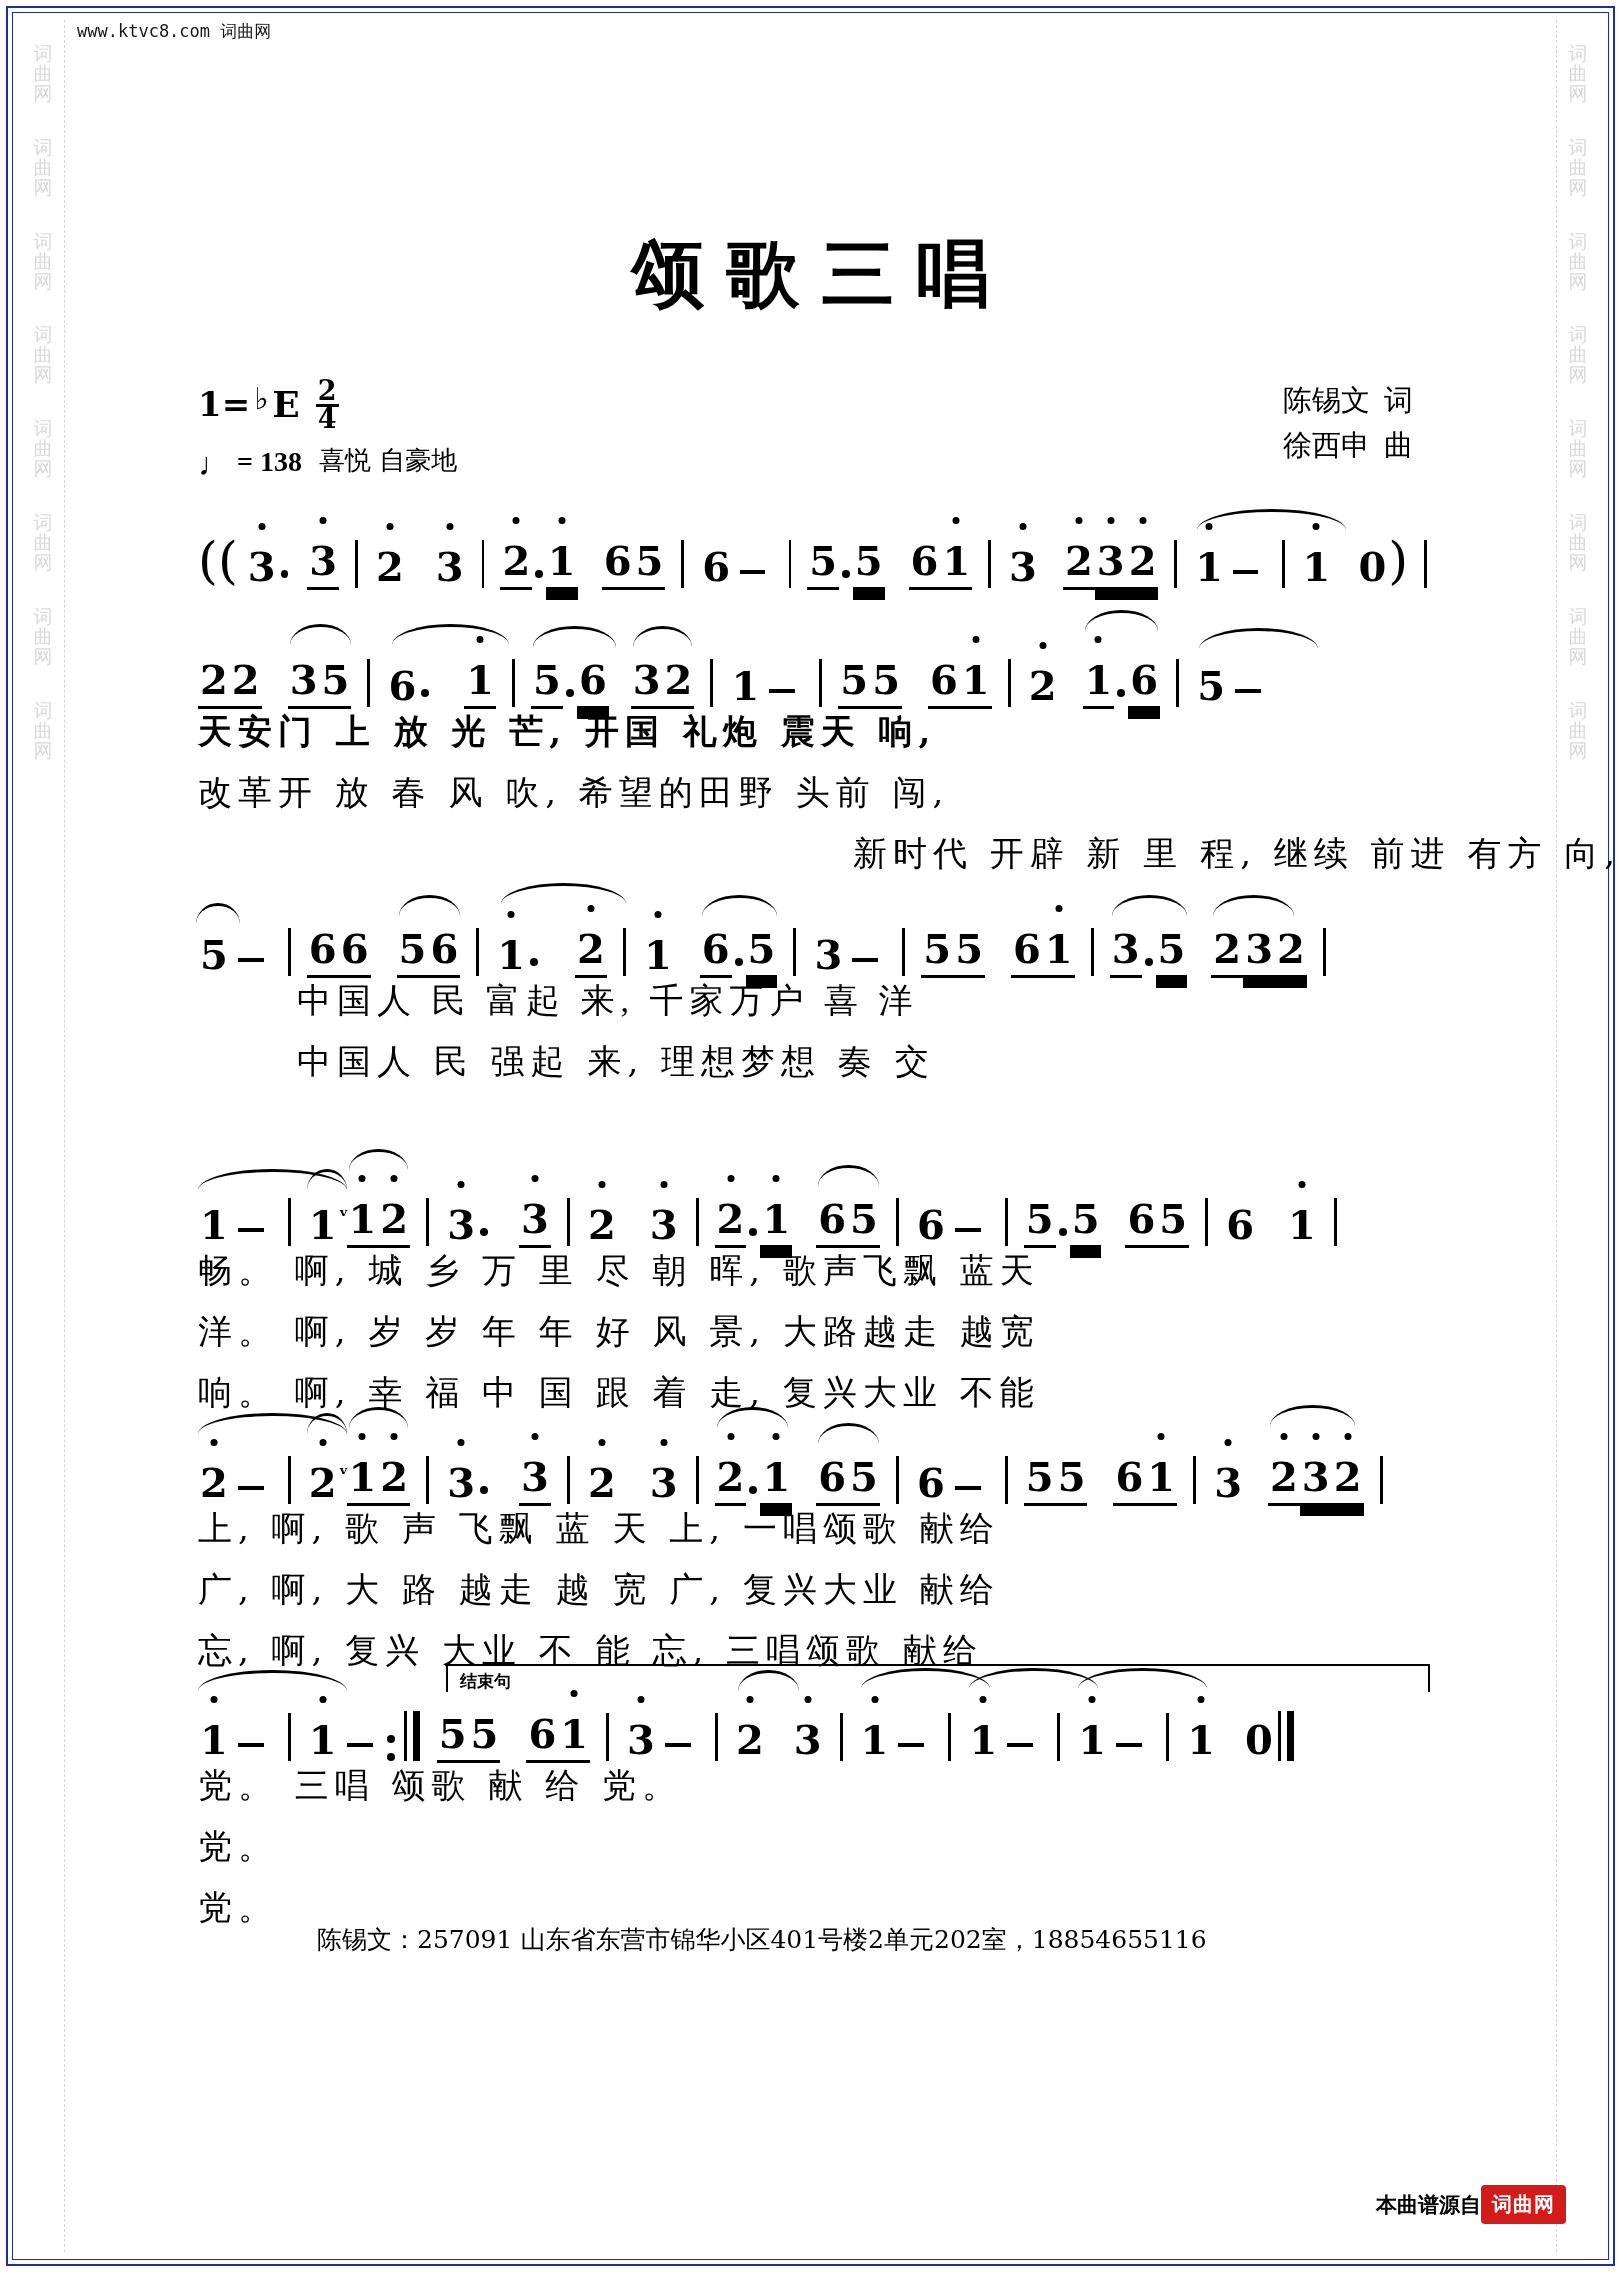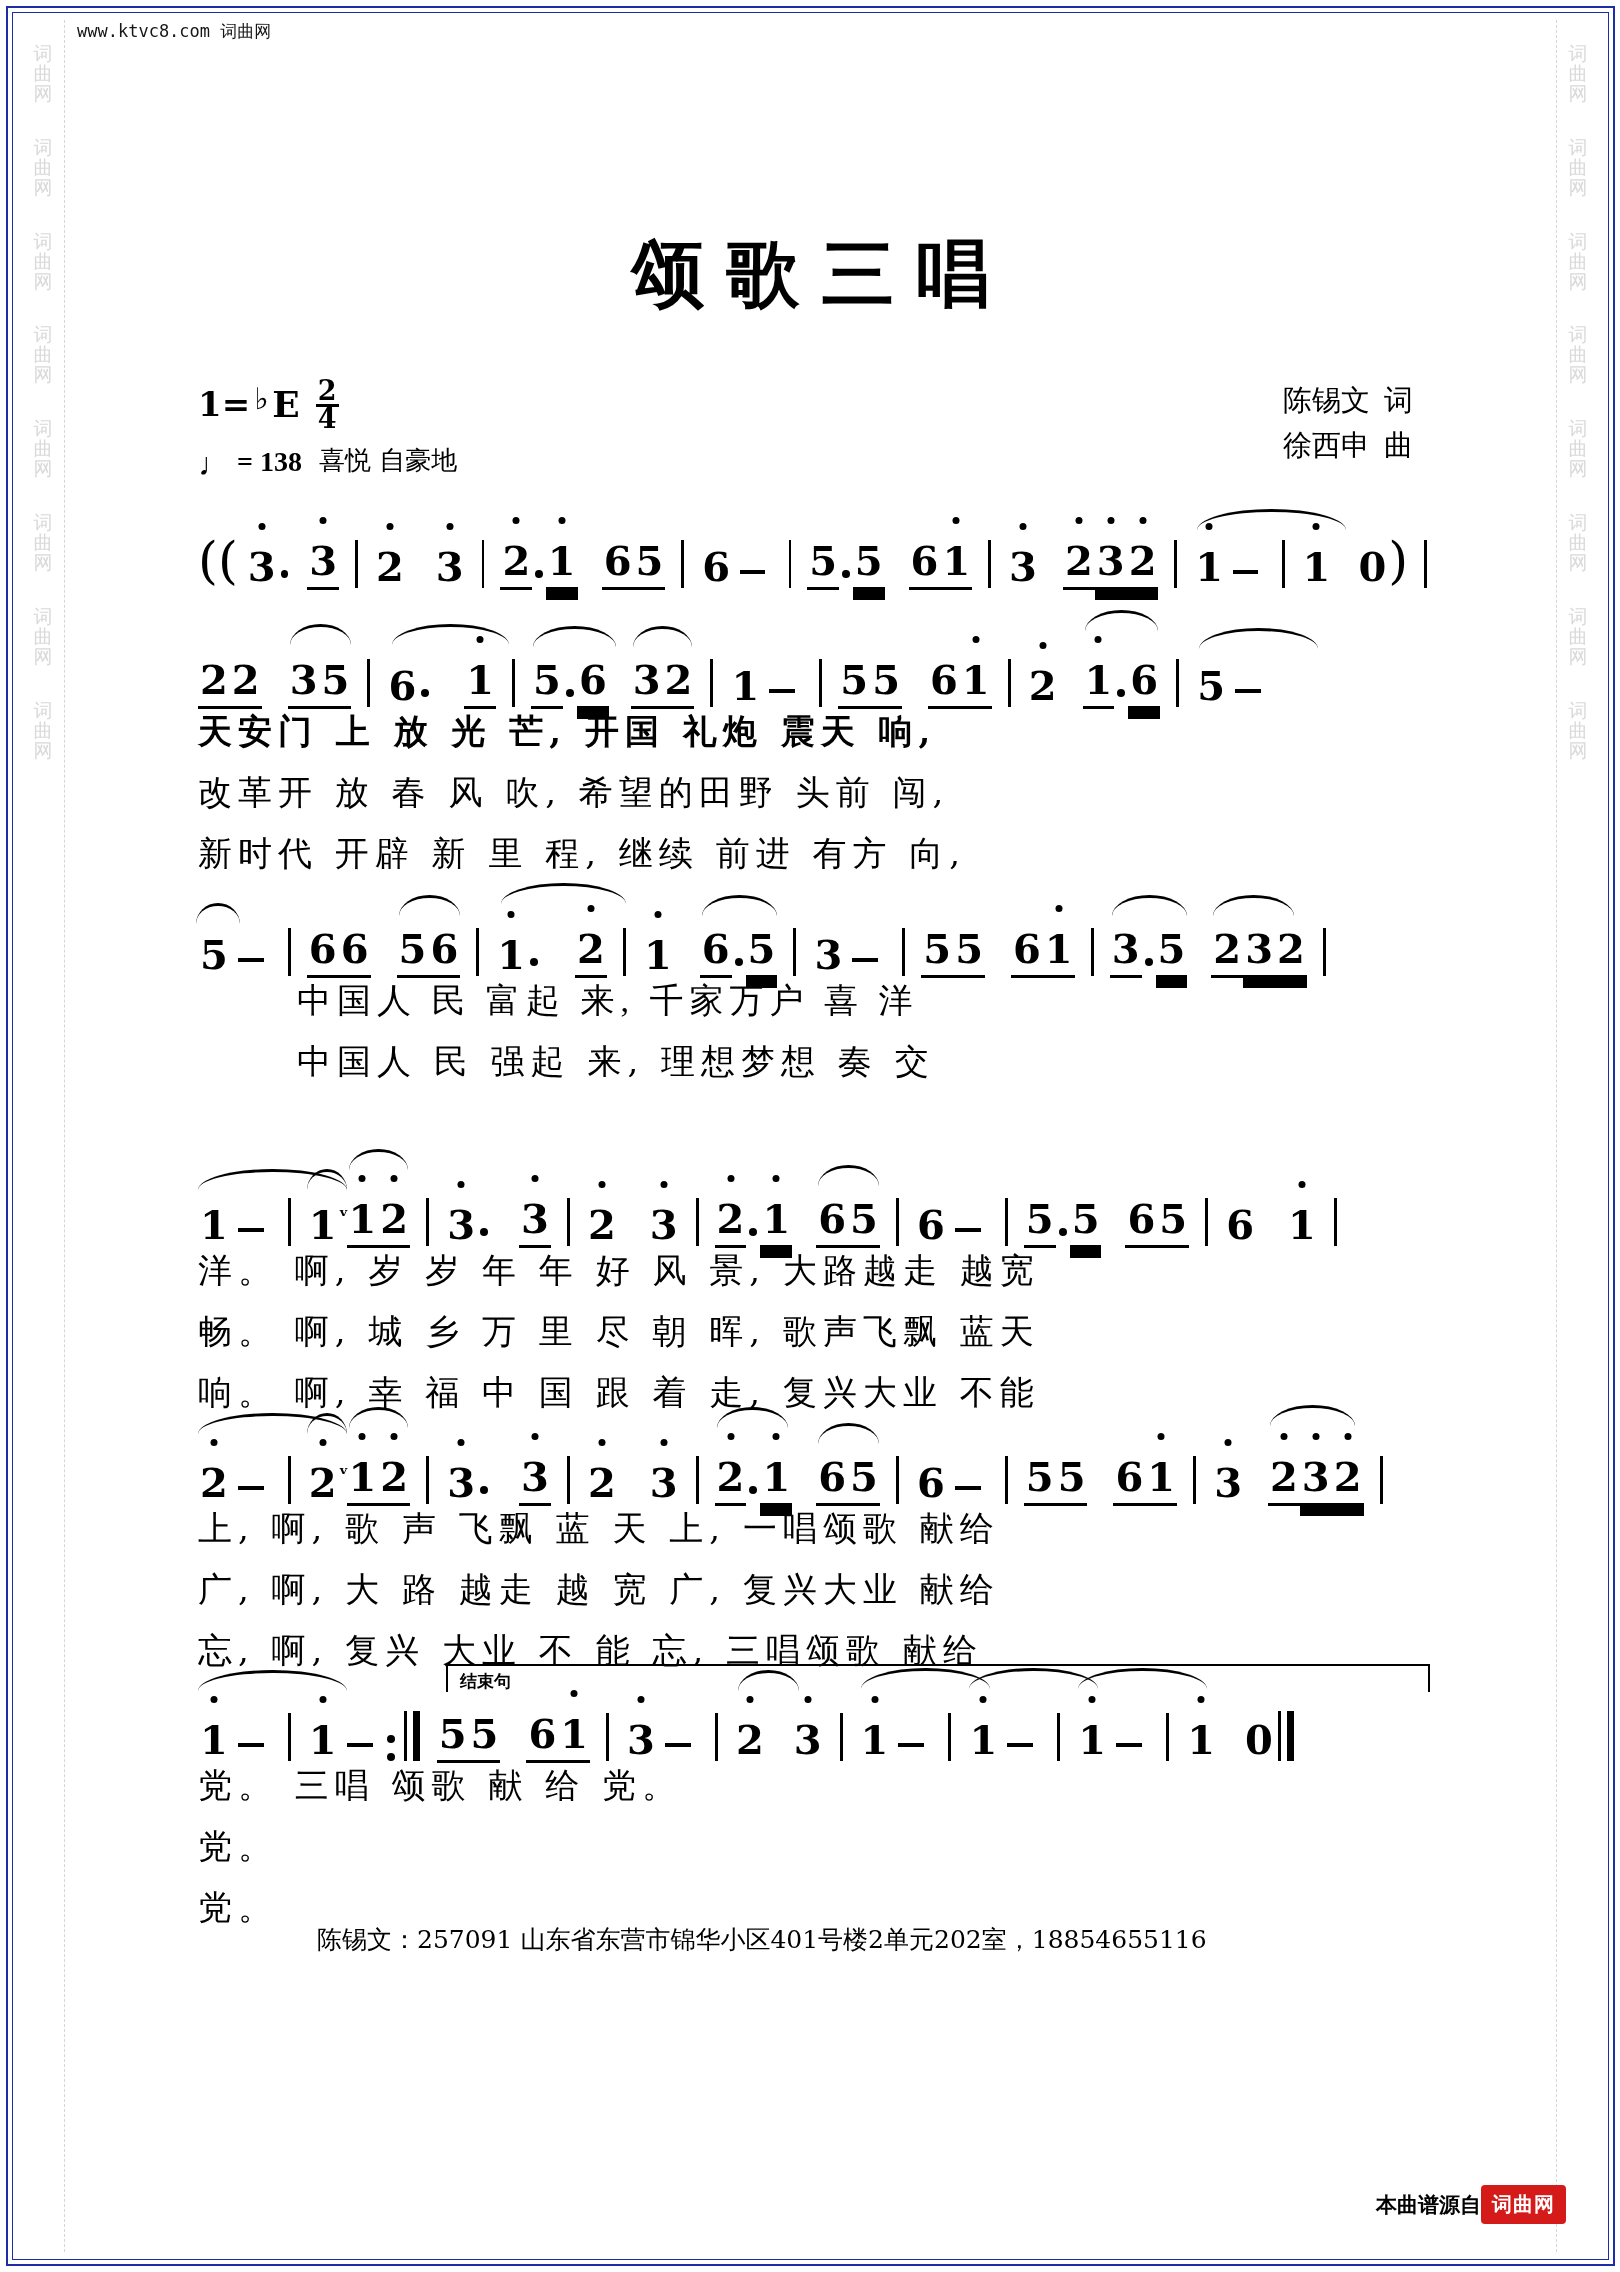--- a/index.html
+++ b/index.html
@@ -342,21 +342,21 @@
       <span class="n"><i class="odot"></i>2</span>
       <span class="n beam1" style="margin-left:24px;position:relative;"><i class="odot"></i>1<span class="slur" style="left:2px;top:-46px;width:73px;"></span></span>
         <span class="dotaug"></span>
         <span class="n beam1 beam2">6</span>
       <span class="bar"></span>
       <span class="n" style="position:relative;">5<span class="slur" style="left:4px;top:-34px;width:119px;"></span></span>
         <span class="dash"></span>
     </div>
     <div class="lyricrow" style="letter-spacing:6px;font-weight:bold;">天安门  上   放 光  芒,  开国 礼炮 震天   响,</div>
     <div class="lyricrow" style="letter-spacing:6px;">改革开  放   春 风  吹,  希望的田野 头前   闯,</div>
-    <div class="lyricrow" style="letter-spacing:6px;">新时代 开辟 新 里  程,  继续 前进 有方   向,</div>
+    <div class="lyricrow" style="letter-spacing:6px;text-align:right;">新时代 开辟 新 里  程,  继续 前进 有方   向,</div>
   </div>
 
   <div class="system" style="top:903px;">
     <div class="noterow">
       <span class="n" style="position:relative;">5<span class="slur" style="left:-2px;top:-28px;width:44px;"></span></span>
         <span class="dash"></span>
       <span class="bar"></span>
       <span class="n beam1">6</span>
         <span class="n beam1">6</span>
       <span class="n beam1" style="margin-left:26px;position:relative;">5<span class="slur" style="left:2px;top:-30px;width:61px;"></span></span>
@@ -420,22 +420,22 @@
       <span class="n beam1">5</span>
         <span class="dotaug"></span>
         <span class="n beam1 beam2">5</span>
       <span class="n beam1" style="margin-left:24px;">6</span>
         <span class="n beam1">5</span>
       <span class="bar"></span>
       <span class="n">6</span>
       <span class="n" style="margin-left:30px;"><i class="odot"></i>1</span>
       <span class="bar"></span>
     </div>
+    <div class="lyricrow" style="letter-spacing:6px;">畅。  啊, 城 乡 万 里 尽 朝  晖,  歌声飞飘  蓝天</div>
     <div class="lyricrow" style="letter-spacing:6px;">洋。  啊, 岁 岁 年 年 好 风  景,  大路越走  越宽</div>
-    <div class="lyricrow" style="letter-spacing:6px;">畅。  啊, 城 乡 万 里 尽 朝  晖,  歌声飞飘  蓝天</div>
     <div class="lyricrow" style="letter-spacing:6px;">响。  啊, 幸 福 中 国 跟 着  走,  复兴大业  不能</div>
   </div>
 
   <div class="system" style="top:1431px;">
     <div class="noterow">
       <span class="n" style="position:relative;"><i class="odot"></i>2<span class="slur" style="left:0px;top:-46px;width:149px;"></span></span>
         <span class="dash"></span>
       <span class="bar"></span>
       <span class="n" style="position:relative;"><i class="odot"></i>2<span class="slur" style="left:0px;top:-46px;width:40px;"></span></span>
       <span class="vmark">ᵛ</span>

